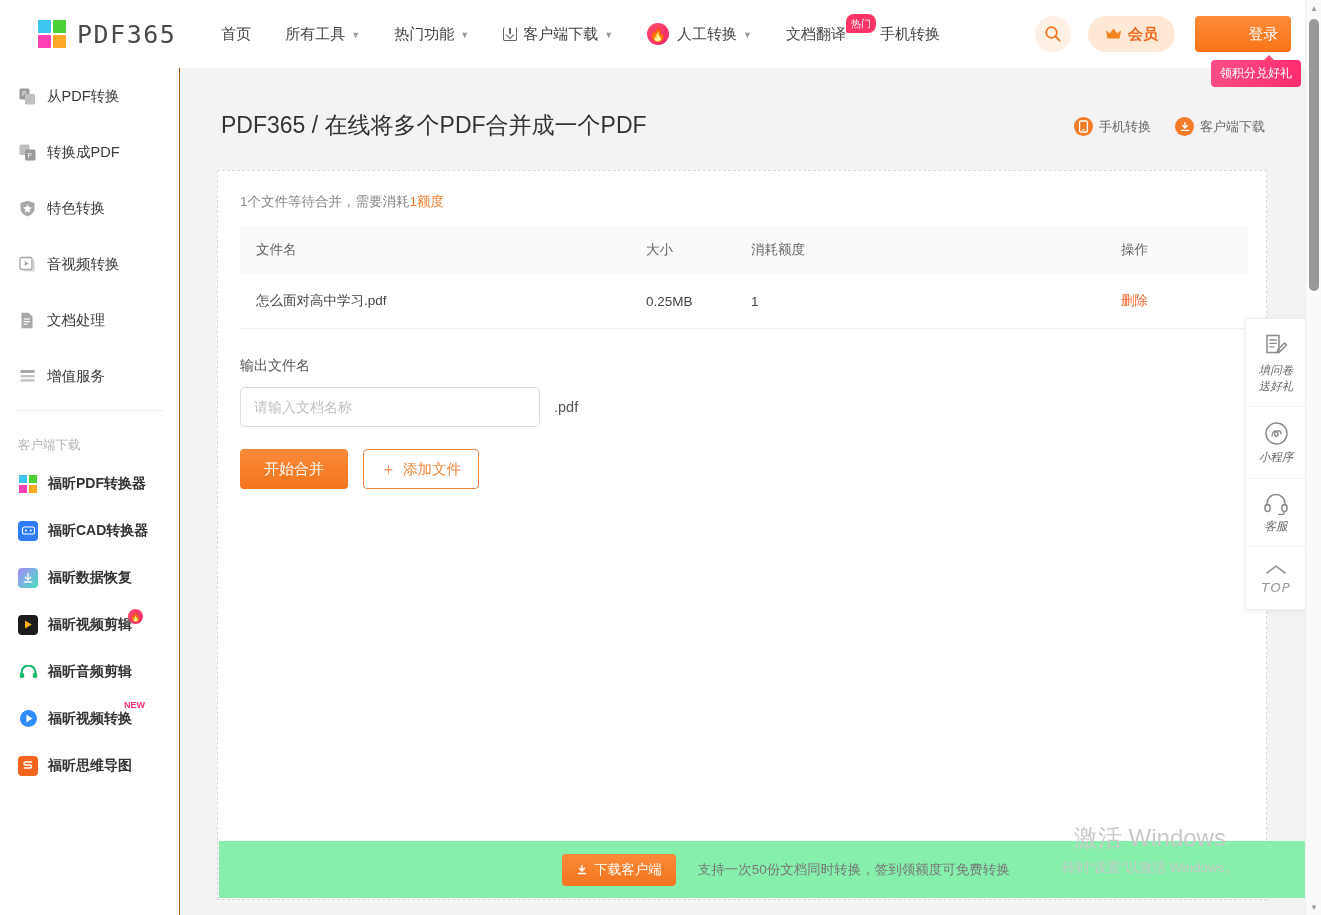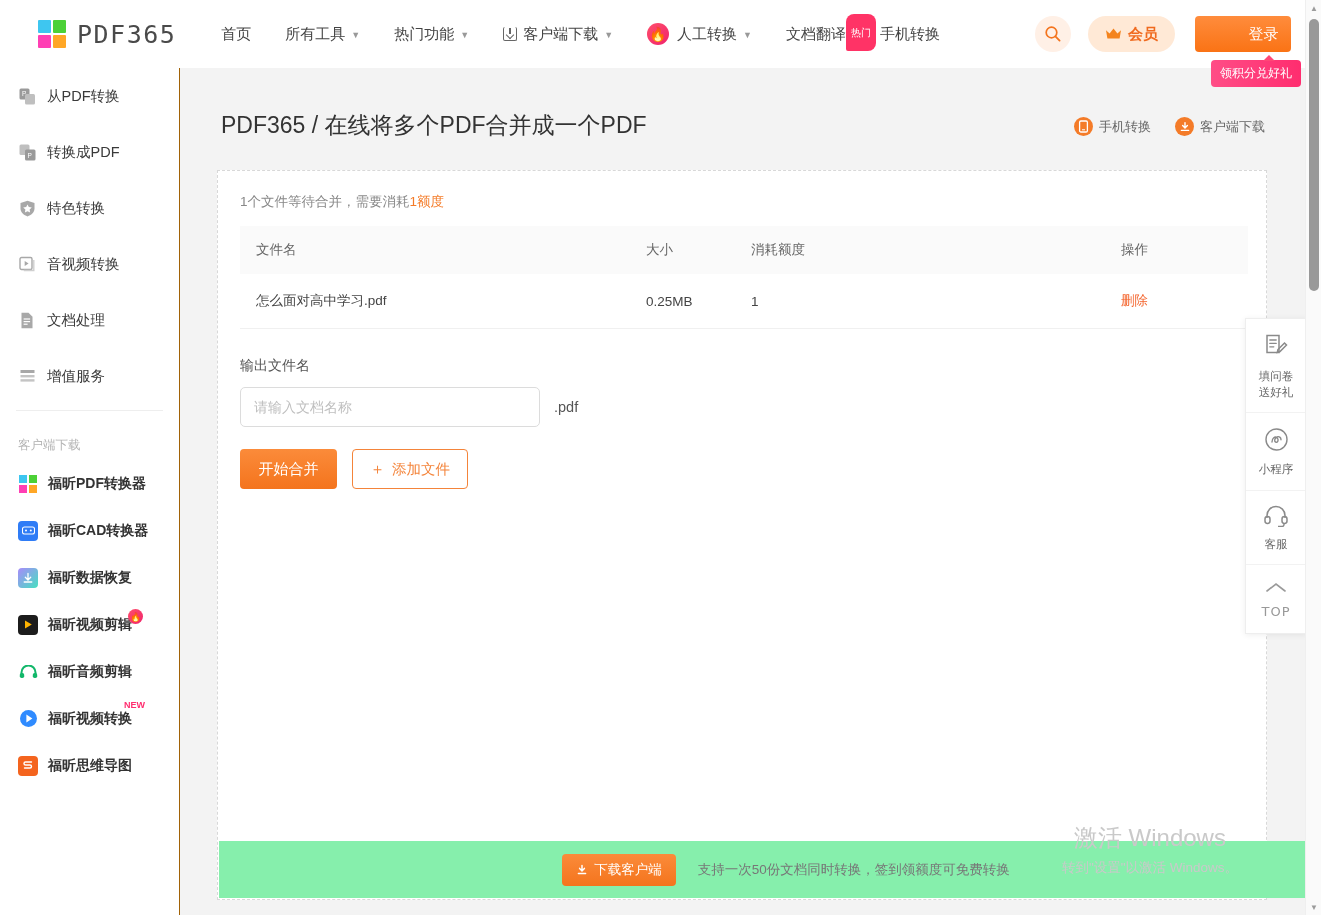--- a/index.html
+++ b/index.html
@@ -31,21 +31,21 @@
   .dl-ic:before { content: ""; position: absolute; left: 5px; top: 1px;
     width: 1.4px; height: 6px; background: #666; }
   .dl-ic:after { content: ""; position: absolute; left: 3.2px; top: 4.5px;
     width: 5px; height: 5px; border-right: 1.4px solid #666; border-bottom: 1.4px solid #666;
     transform: rotate(45deg); }
   .flame { width: 22px; height: 22px; border-radius: 50%;
     background: linear-gradient(140deg,#ff4e6b,#f0246c); display: inline-flex;
     align-items: center; justify-content: center; margin-right: 8px; flex: none; }
   .flame span { color: #fff; font-size: 14px; line-height: 1; }
   .hot-badge { position: absolute; top: -11px; right: -30px; background: #ff3366;
-    color: #fff; font-size: 10px; padding: 12px 5px; border-radius: 8px 8px 8px 2px;
+    color: #fff; font-size: 10px; padding: 3px 5px; border-radius: 8px 8px 8px 2px;
     line-height: 1.3; }
 
   .hdr-right { position: absolute; right: 14px; top: 0; height: 68px;
     display: flex; align-items: center; }
   .search-btn { width: 36px; height: 36px; border-radius: 50%; background: #fff0e6;
     display: flex; align-items: center; justify-content: center; cursor: pointer; }
   .search-btn svg { display: block; }
   .vip-btn { height: 36px; border-radius: 18px; background: #ffe9d6; display: flex;
     align-items: center; padding: 0 17px; margin-left: 17px; cursor: pointer; }
   .vip-btn .crown { margin-right: 6px; display: flex; }
@@ -105,21 +105,21 @@
 
   .out-label { font-size: 14px; color: #555; margin: 28px 0 0 22px; }
   .out-row { display: flex; align-items: center; margin: 12px 0 0 22px; }
   .out-input { width: 300px; height: 40px; border: 1px solid #dcdcdc; border-radius: 5px;
     padding: 0 13px; font-size: 14px; color: #333; outline: none;
     font-family: "Liberation Sans", sans-serif; }
   .out-input::placeholder { color: #bfbfbf; }
   .out-ext { font-size: 14.5px; color: #555; margin-left: 14px; }
 
   .btn-row { display: flex; align-items: center; margin: 22px 0 0 22px; gap: 15px; }
-  .btn-primary { width: 97px; height: 40px; border-radius: 4px;
+  .btn-primary { width: 108px; height: 40px; border-radius: 4px;
     background: linear-gradient(#fb8b3a,#f4741d); color: #fff; font-size: 15px;
     display: flex; align-items: center; justify-content: center; cursor: pointer; border: none; }
   .btn-outline { height: 40px; padding: 0 17px; border-radius: 4px; background: #fff;
     border: 1px solid #f4843a; color: #f4843a; font-size: 14.5px; display: flex;
     align-items: center; justify-content: center; cursor: pointer; }
   .btn-outline .plus { margin-right: 7px; font-size: 15px; }
 
   .promo { position: absolute; left: 1px; bottom: 1px; width: 1134px; height: 57px;
     background: #86efac; display: flex; align-items: center; justify-content: center; }
   .promo-btn { height: 32px; padding: 0 14px; border-radius: 4px;
@@ -136,22 +136,22 @@
     align-items: center; justify-content: center; flex: none; }
   .step-t { font-size: 16px; font-weight: 700; color: #333; letter-spacing: .4px; }
 
   
   .rail { position: absolute; right: 14px; top: 318px; width: 62px;
     background: #fff; border: 1px solid #eee; box-shadow: 0 1px 6px rgba(0,0,0,.07);
     z-index: 25; }
   .rail-item { padding: 14px 0 12px 0; display: flex; flex-direction: column;
     align-items: center; cursor: pointer; border-bottom: 1px solid #f2f2f2; }
   .rail-item:last-child { border-bottom: none; }
-  .rail-lbl { font-size: 11.5px; color: #666; margin-top: 6px; line-height: 1.35;
-    text-align: center; }
+  .rail-lbl { font-size: 11.5px; color: #666; margin-top: 0; line-height: 1.35;
+    text-align: center; font-style: italic; }
   .rail-top { font-size: 13px; color: #999; letter-spacing: 1px;
     font-family: "DejaVu Sans", sans-serif; }
 
   
   .wm { position: absolute; right: 83px; bottom: 38px; text-align: center;
     color: #c9c9c9; pointer-events: none; z-index: 5; }
   .wm-1 { font-size: 24px; font-weight: 400; }
   .wm-2 { font-size: 13.5px; margin-top: 5px; }
 
   

